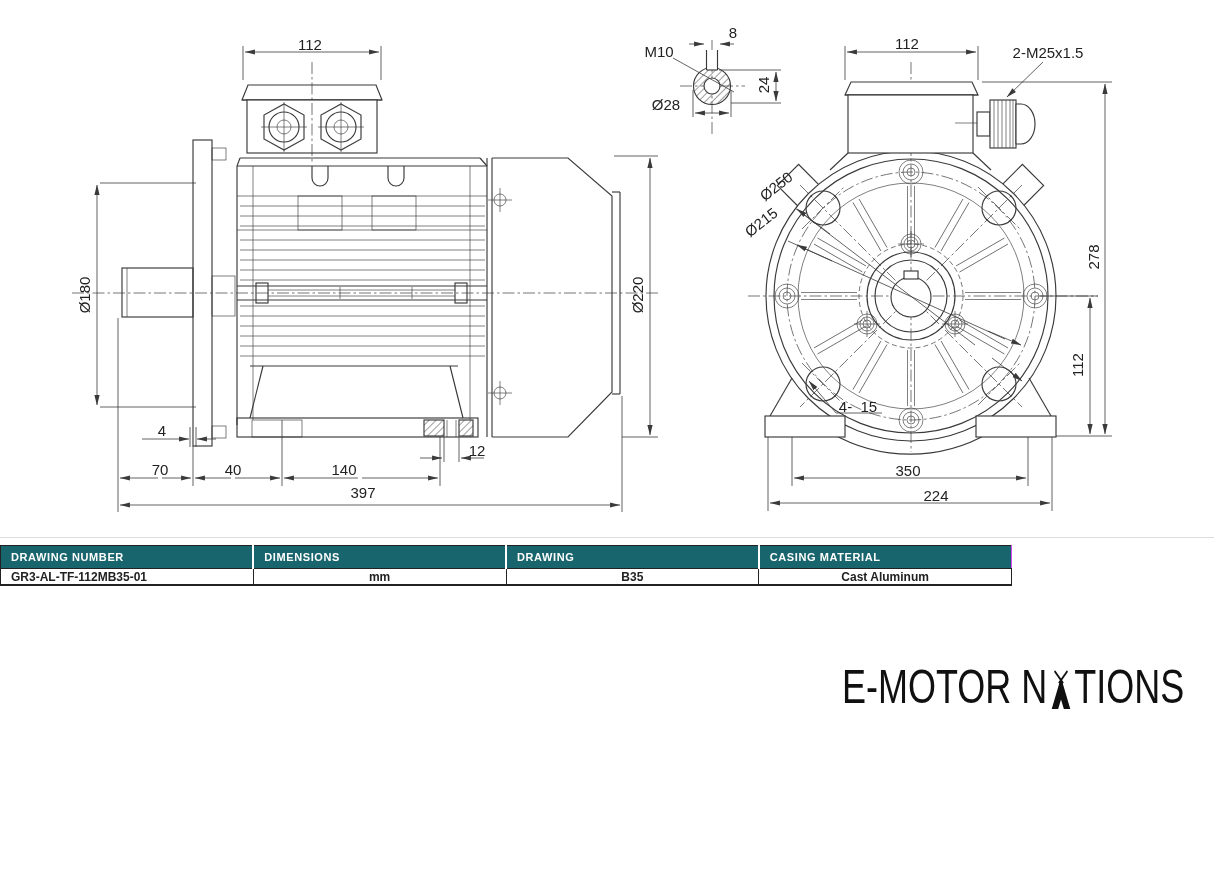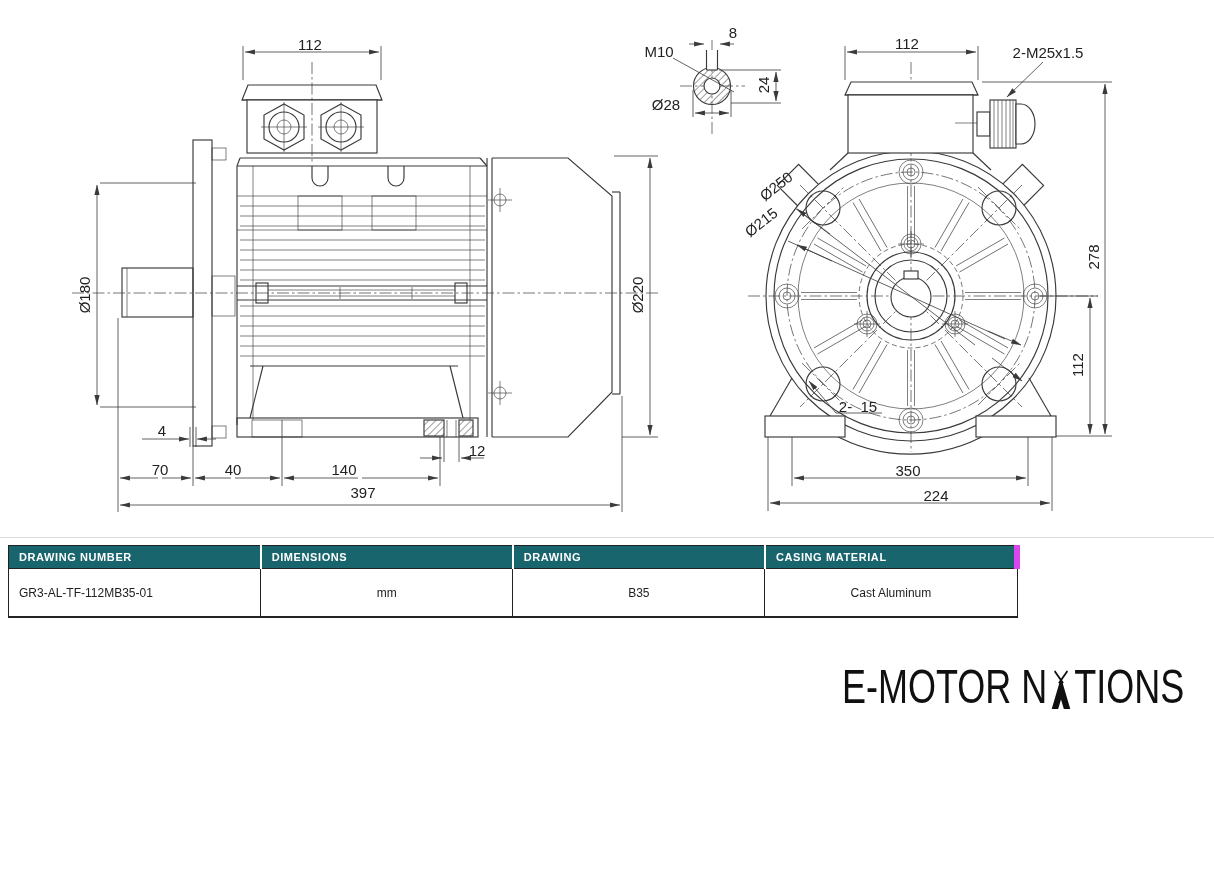--- a/index.html
+++ b/index.html
@@ -12,29 +12,29 @@
   .tn{stroke:var(--line);stroke-width:0.65;fill:none;}
   .cl{stroke:var(--line);stroke-width:0.7;fill:none;stroke-dasharray:12 3 2.5 3;}
   .dsh{stroke:var(--line);stroke-width:0.7;fill:none;stroke-dasharray:5 3;}
   .dm{stroke:var(--line);stroke-width:0.8;fill:none;}
   .hat{stroke:var(--line);stroke-width:1.15;fill:url(#hatch);}
   .dim{position:absolute;color:#222;font-size:15px;line-height:1;white-space:pre;
        transform:translate(-50%,-50%);}
   .r90{transform:translate(-50%,-50%) rotate(-90deg);}
   .r38{transform:translate(-50%,-50%) rotate(-38deg);}
   .hairline{position:absolute;left:0;top:537px;width:1214px;height:1px;background:#dcdcdc;}
-  table.spec{position:absolute;left:8px;top:545px;width:1012px;border-collapse:collapse;}
+  table.spec{position:absolute;left:0;top:545px;width:1012px;border-collapse:collapse;}
   table.spec th{background:var(--teal);color:#fff;font-size:11px;font-weight:bold;
        letter-spacing:.6px;padding:5px 10px;height:12px;text-align:left;
        border-top:1px solid #222;border-bottom:1px solid #222;
        border-left:2px solid #fff;border-right:2px solid #fff;}
   table.spec th:first-child{border-left:1px solid #222;text-align:left;}
-  table.spec th:last-child{border-right:6px solid #d946ef;}
-  table.spec td{background:#fff;color:#222;font-size:12px;padding:16px 10px;height:15px;
-       text-align:center;border:1px solid #222;border-bottom:2px solid #222;}
+  table.spec th:last-child{border-right:1px solid #d946ef;}
+  table.spec td{background:#fff;color:#222;font-size:12px;padding:0 10px;height:15px;
+       text-align:center;border:1px solid #222;border-bottom:2px solid #222;font-weight:bold;}
   table.spec td:first-child{text-align:left;}
   .logo{position:absolute;left:842px;top:663px;display:flex;align-items:flex-end;
         font-size:48px;color:var(--logo);letter-spacing:0px;line-height:1;
         transform:scaleX(0.75);transform-origin:left center;white-space:pre;}
   .logo .tent{margin:0 2px 1px 2px;}
 </style>
 </head>
 <body>
 
 <div class="stage">
@@ -418,21 +418,21 @@
   <span class="dim" style="left:733px;top:32px">8</span>
   <span class="dim r90" style="left:763px;top:85px">24</span>
   <span class="dim" style="left:666px;top:104px">Ø28</span>
 
   <span class="dim" style="left:907px;top:43px">112</span>
   <span class="dim" style="left:1048px;top:52px">2-M25x1.5</span>
   <span class="dim r38" style="left:776px;top:186px">Ø250</span>
   <span class="dim r38" style="left:761px;top:222px">Ø215</span>
   <span class="dim r90" style="left:1093px;top:257px">278</span>
   <span class="dim r90" style="left:1077px;top:365px">112</span>
-  <span class="dim" style="left:858px;top:406px">2-  15</span>
+  <span class="dim" style="left:858px;top:406px">4-  15</span>
   <span class="dim" style="left:908px;top:470px">350</span>
   <span class="dim" style="left:936px;top:495px">224</span>
 </div>
 
 <div class="hairline"></div>
 
 <table class="spec">
   <colgroup>
         <col style="width:25%">
         <col style="width:25%">

